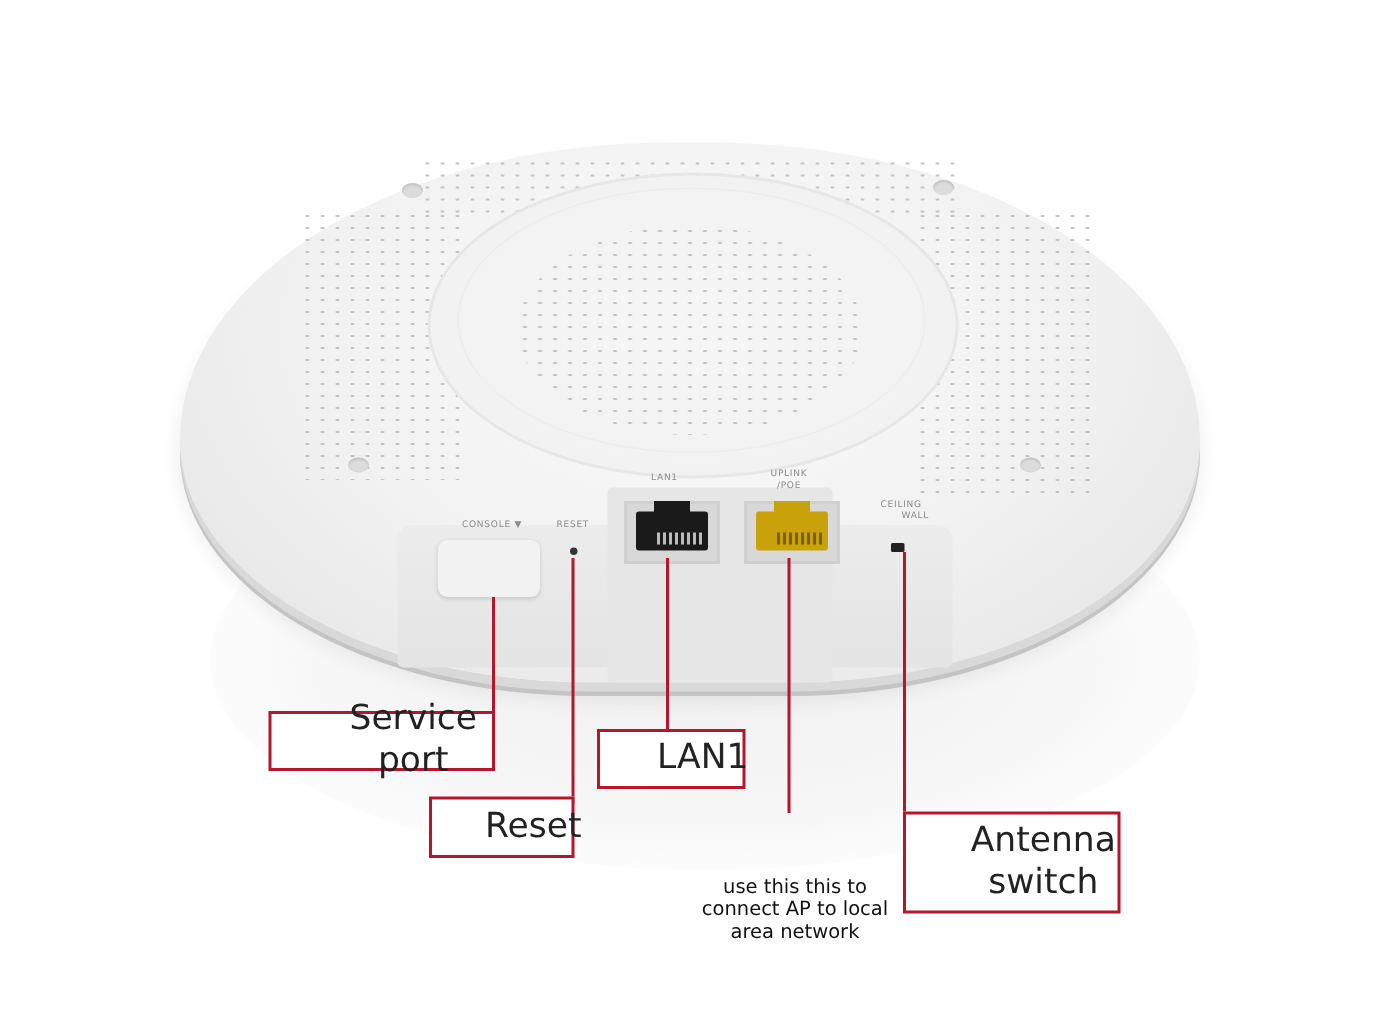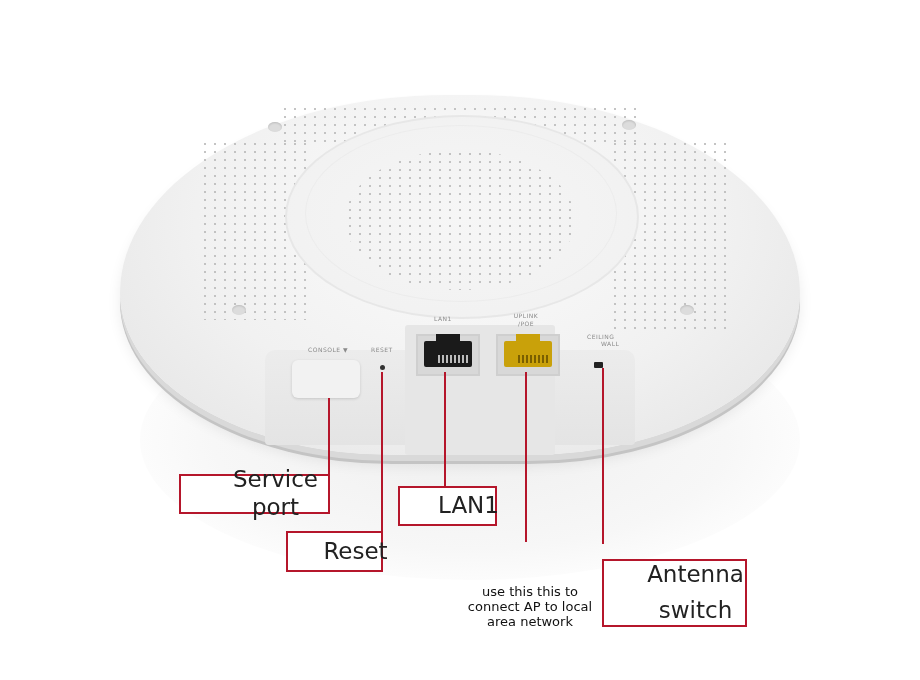--- a/index.html
+++ b/index.html
@@ -83,17 +83,17 @@
   <div class="callout" style="left:179px;top:474px;width:151px;height:40px;">
     <span>Service port</span>
   </div>
   <div class="callout" style="left:286px;top:531px;width:97px;height:41px;">
     <span>Reset</span>
   </div>
   <div class="callout" style="left:398px;top:486px;width:99px;height:40px;">
     <span>LAN1</span>
   </div>
   <div class="note">use this this to connect AP to local area network</div>
-  <div class="callout" style="left:602px;top:559px;width:145px;height:68px;flex-direction:column;justify-content:space-between;">
+  <div class="callout" style="left:602px;top:541px;width:145px;height:68px;flex-direction:column;">
     <span>Antenna</span>
     <span>switch</span>
   </div>
 </div>
 
 </body></html>

